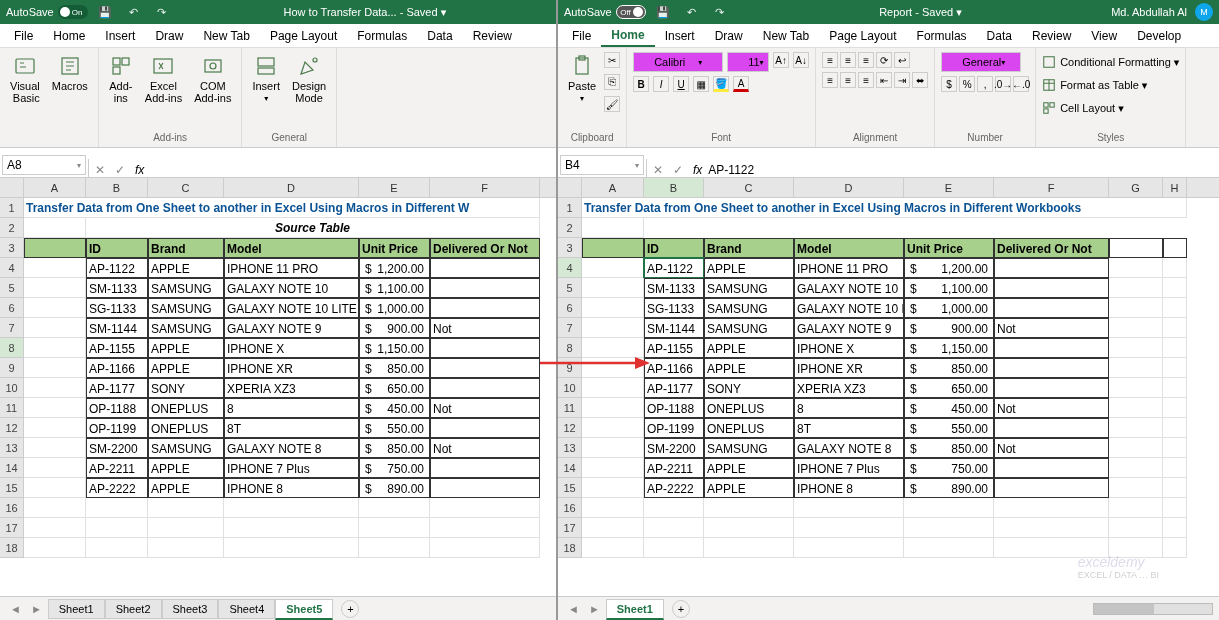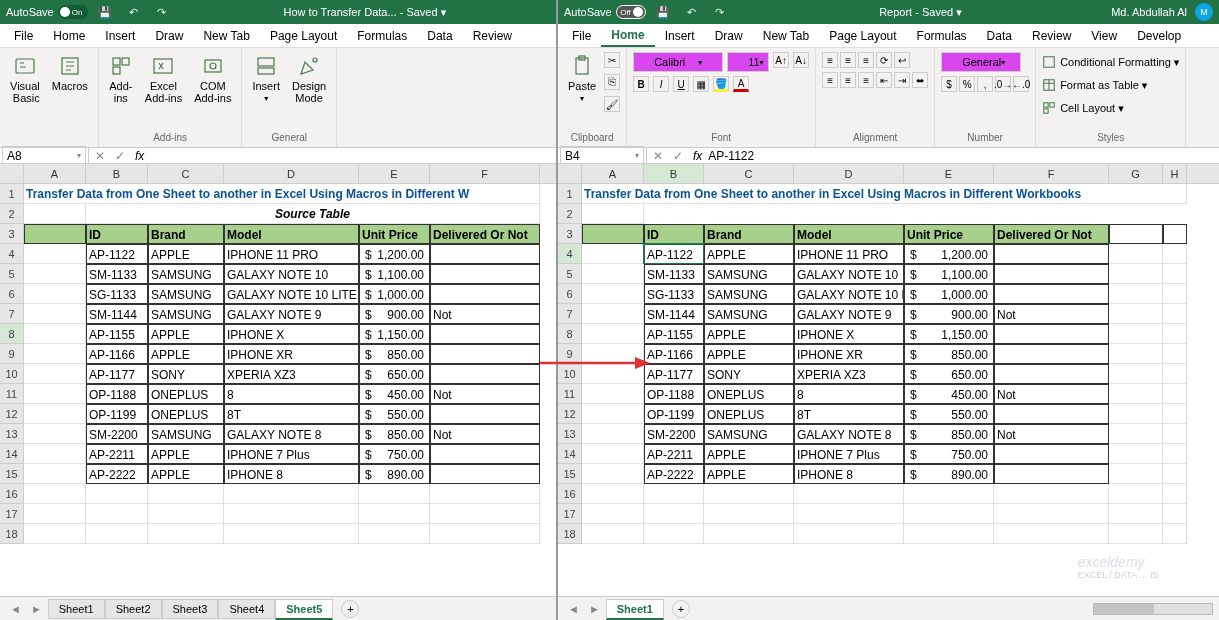--- a/index.html
+++ b/index.html
@@ -28,21 +28,21 @@
 .ribbon .group .items { display: flex; gap: 4px; align-items: flex-start; }
 .ribbon .group .label { text-align: center; color: #666; font-size: 10px; padding: 2px 0; }
 .ribbon .big-btn { display: flex; flex-direction: column; align-items: center; gap: 2px; padding: 2px 4px; cursor: pointer; }
 .ribbon .big-btn .ico { width: 24px; height: 24px; }
 .ribbon .small-list { display: flex; flex-direction: column; gap: 3px; font-size: 11px; }
 .ribbon .small-list .row { display: flex; align-items: center; gap: 4px; cursor: pointer; white-space: nowrap; }
 .ribbon .small-list .ico { width: 14px; height: 14px; }
 .ribbon .combo { height: 20px; border: 1px solid #ccc; background: #d946ef; padding: 0 20px; display: flex; align-items: center; min-width: 50px; font-size: 11px; justify-content: space-between; }
 .ribbon .mini-ico { width: 16px; height: 16px; border: 1px solid #ccc; display: inline-flex; align-items: center; justify-content: center; cursor: pointer; font-size: 10px; }
 
-.formula-bar { height: 16px; display: flex; align-items: center; border-bottom: 1px solid #ccc; font-size: 12px; }
+.formula-bar { height: 30px; display: flex; align-items: flex-end; border-bottom: 1px solid #ccc; font-size: 12px; }
 .name-box { width: 84px; border: 1px solid #ccc; margin: 2px; padding: 0 4px; height: 20px; display: flex; align-items: center; justify-content: space-between; }
 .fx-area { display: flex; align-items: center; gap: 6px; padding: 0 6px; flex: 1; }
 .fx-area .btn-ico { width: 14px; height: 14px; color: #888; }
 .fx-val { flex: 1; }
 
 .sheet-area { position: relative; background: #fff; overflow: hidden; }
 .col-headers { display: flex; height: 20px; background: #e6e6e6; border-bottom: 1px solid #ccc; font-size: 11px; }
 .col-headers .corner { width: 24px; border-right: 1px solid #ccc; background: #e6e6e6; }
 .col-headers .ch { text-align: center; border-right: 1px solid #ccc; line-height: 20px; color: #333; }
 .row { display: flex; height: 20px; }

